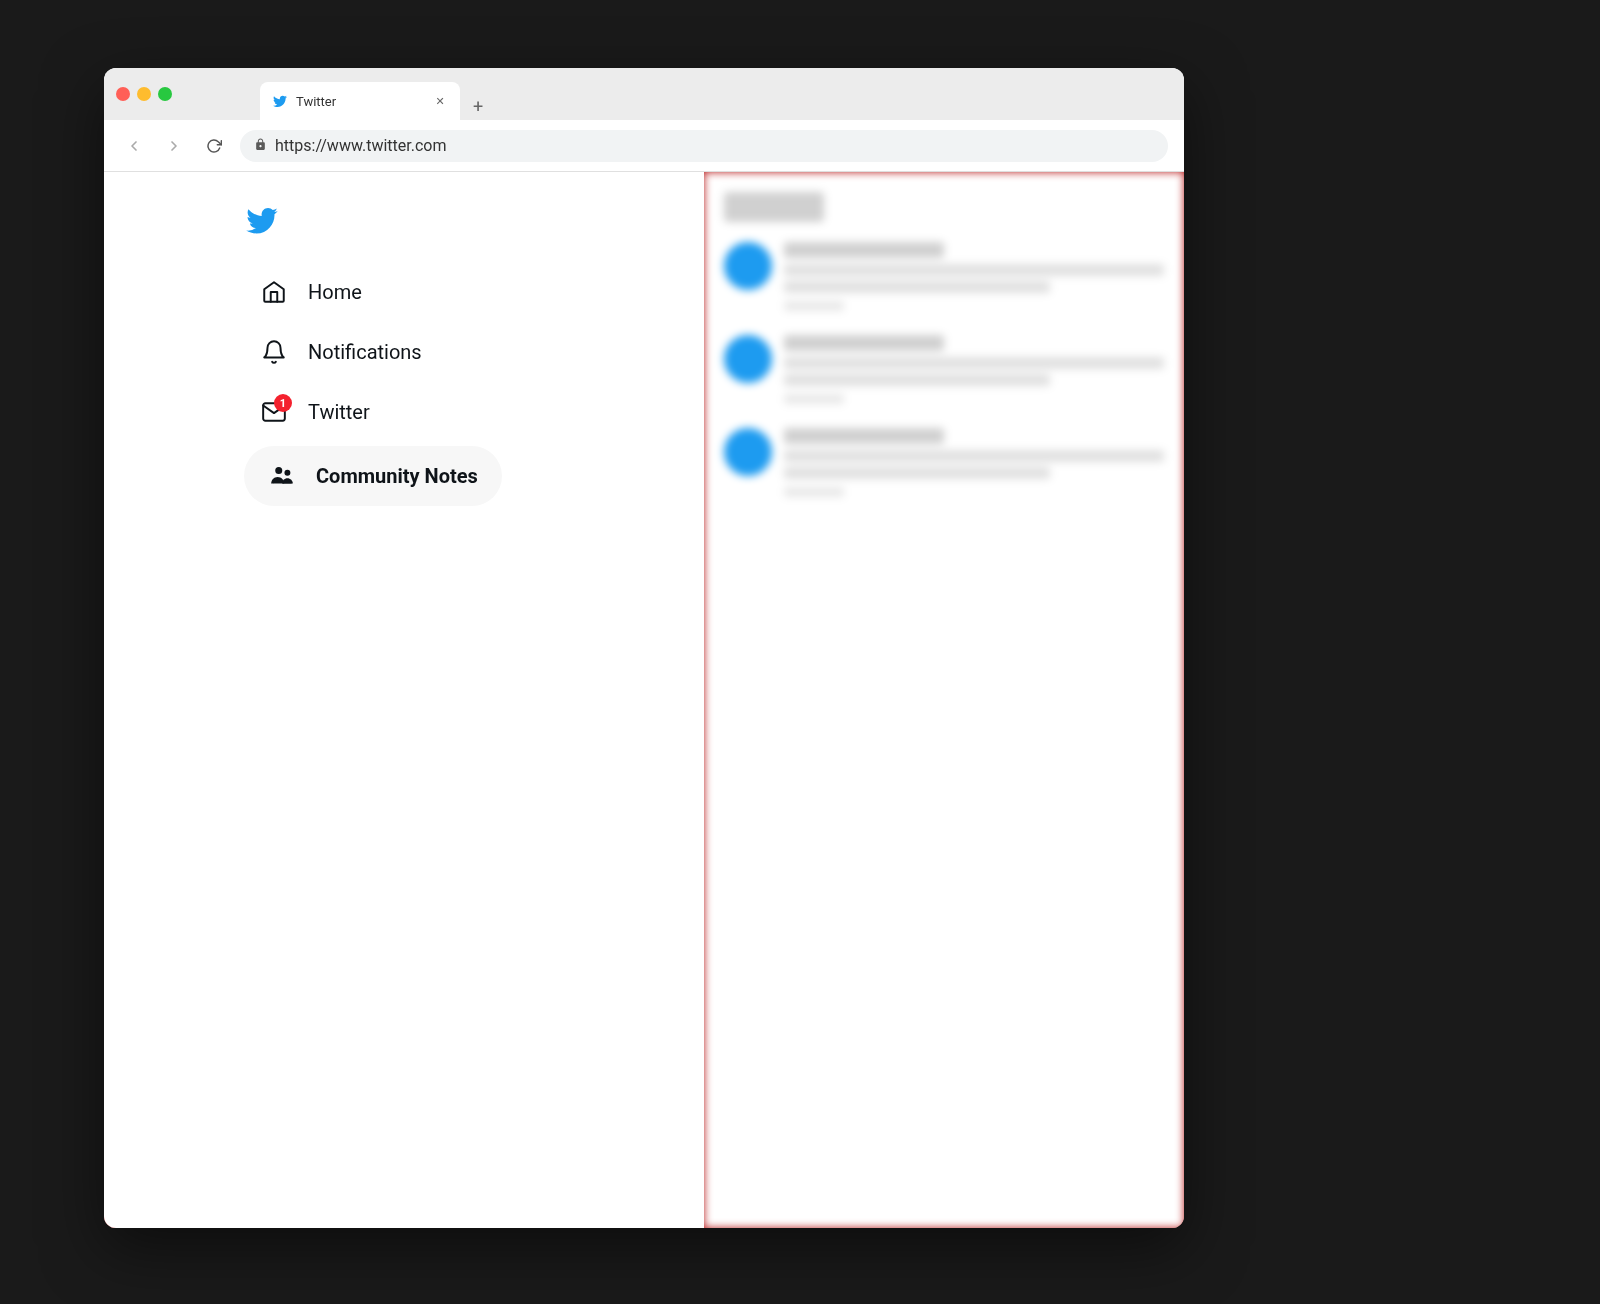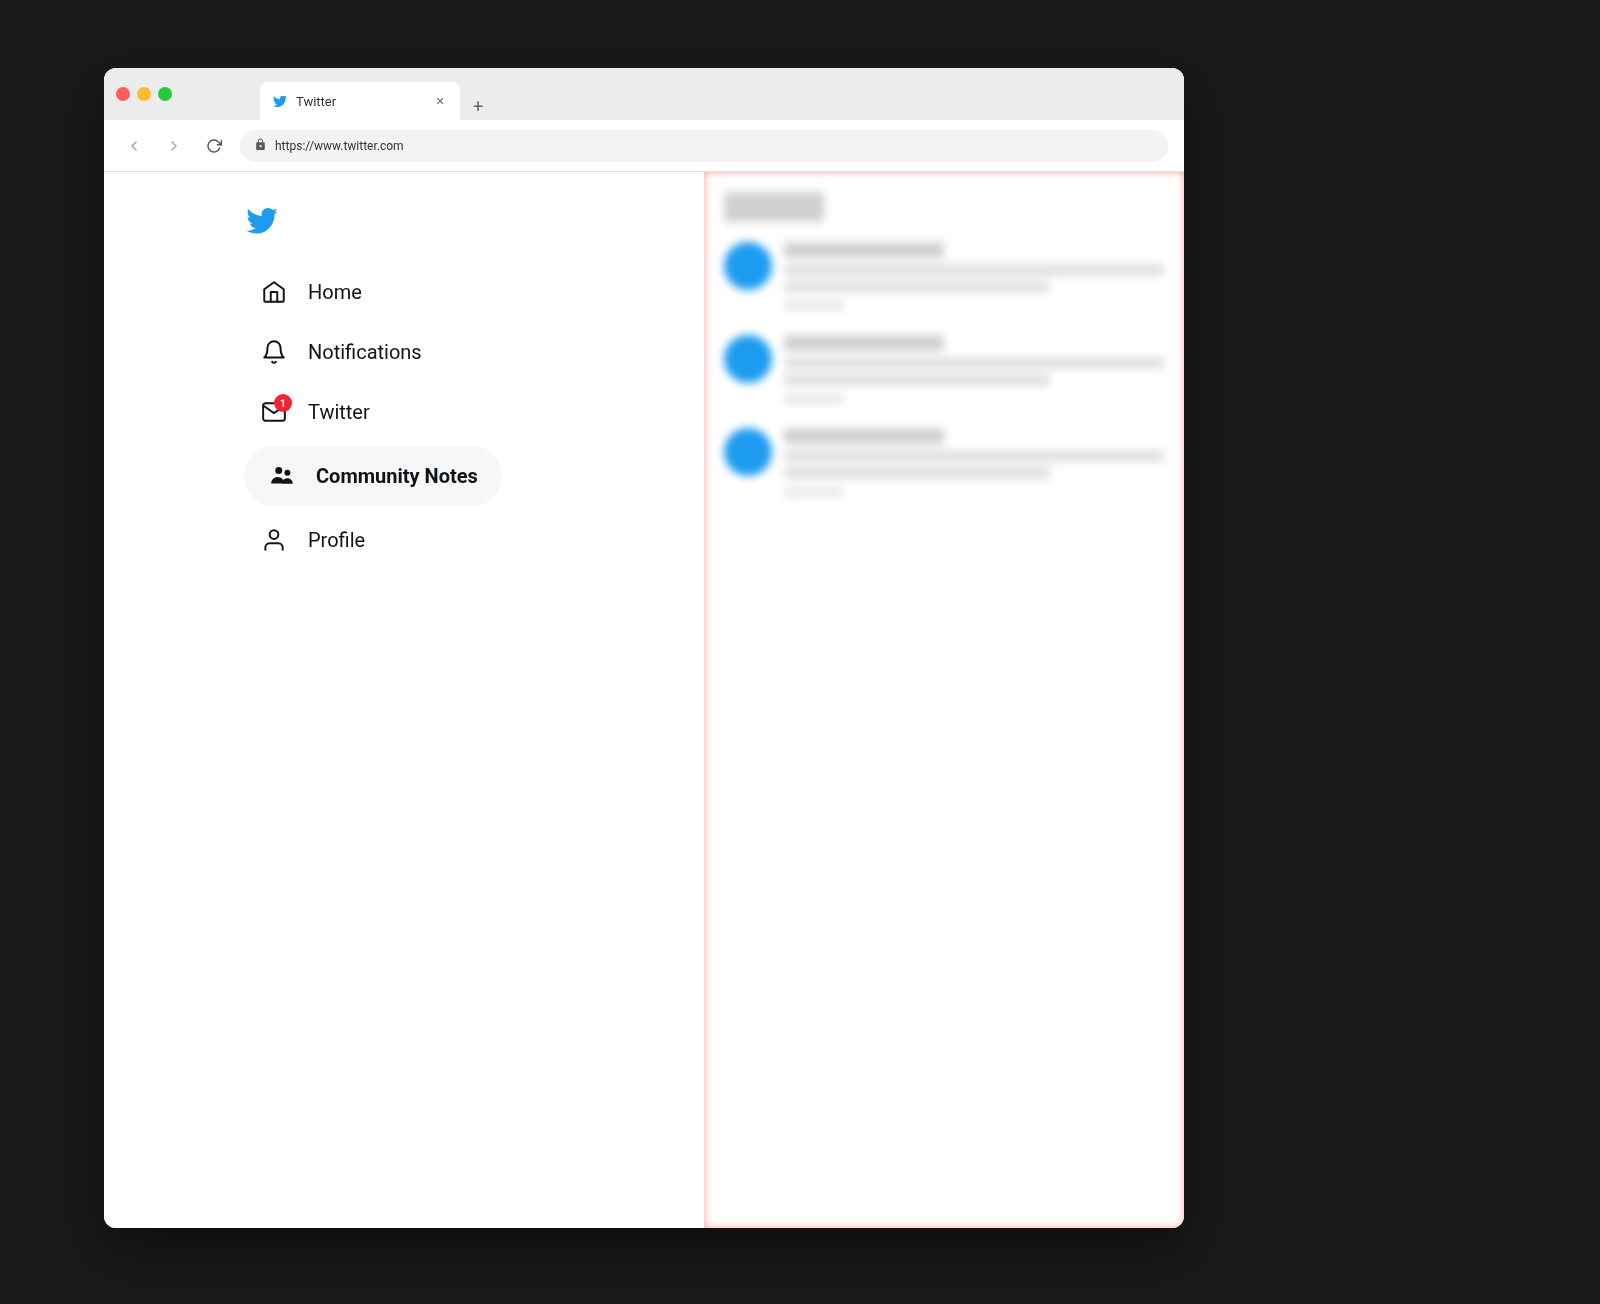--- a/index.html
+++ b/index.html
@@ -164,30 +164,30 @@
       padding: 0 14px;
       gap: 8px;
     }
 
     .lock-icon {
       font-size: 13px;
       color: #5a5a5a;
     }
 
     .url-text {
-      font-size: 12px;
+      font-size: 16px;
       color: #333;
     }
 
     
     .browser-content {
       display: flex;
       width: 100%;
       height: calc(1160px - 104px);
-      background: #fca5a5;
+      background: #b91c1c;
       overflow: hidden;
     }
 
     
     .sidebar {
       width: 600px;
       padding: 20px 0;
       background: #ffffff;
       display: flex;
       flex-direction: column;
@@ -439,29 +439,20 @@
             <path d="M13 19c0-2.21 1.79-4 4-4s4 1.79 4 4H13z"></path>
             <circle cx="9" cy="7" r="2.5" fill="none" stroke="#0f1419" stroke-width="1.5"></circle>
             <path d="M2 19c0-3.31 2.69-6 6-6s6 2.69 6 6H2z" fill="#0f1419"></path>
             <circle cx="17" cy="9" r="2" fill="none" stroke="#0f1419" stroke-width="1.5"></circle>
             <path d="M12 19c0-2.76 2.24-5 5-5s5 2.24 5 5h-10z" fill="#0f1419"></path>
           </svg>
         </div>
         <span class="nav-label">Community Notes</span>
       </div>
 
-      <div class="nav-item">
-        <div class="nav-icon">
-          <svg class="icon-svg" viewBox="0 0 24 24" fill="none" stroke="#0f1419" stroke-width="1.8" stroke-linecap="round" stroke-linejoin="round">
-            <path d="M20 21v-2a4 4 0 0 0-4-4H8a4 4 0 0 0-4 4v2"></path>
-            <circle cx="12" cy="7" r="4"></circle>
-          </svg>
-        </div>
-        <span class="nav-label">Profile</span>
-      </div>
 
     </div>
 
     <div class="right-content">
       <div class="feed-header"></div>
 
       <div class="tweet-item">
         <div class="tweet-avatar"></div>
         <div class="tweet-content">
           <div class="tweet-name"></div>

